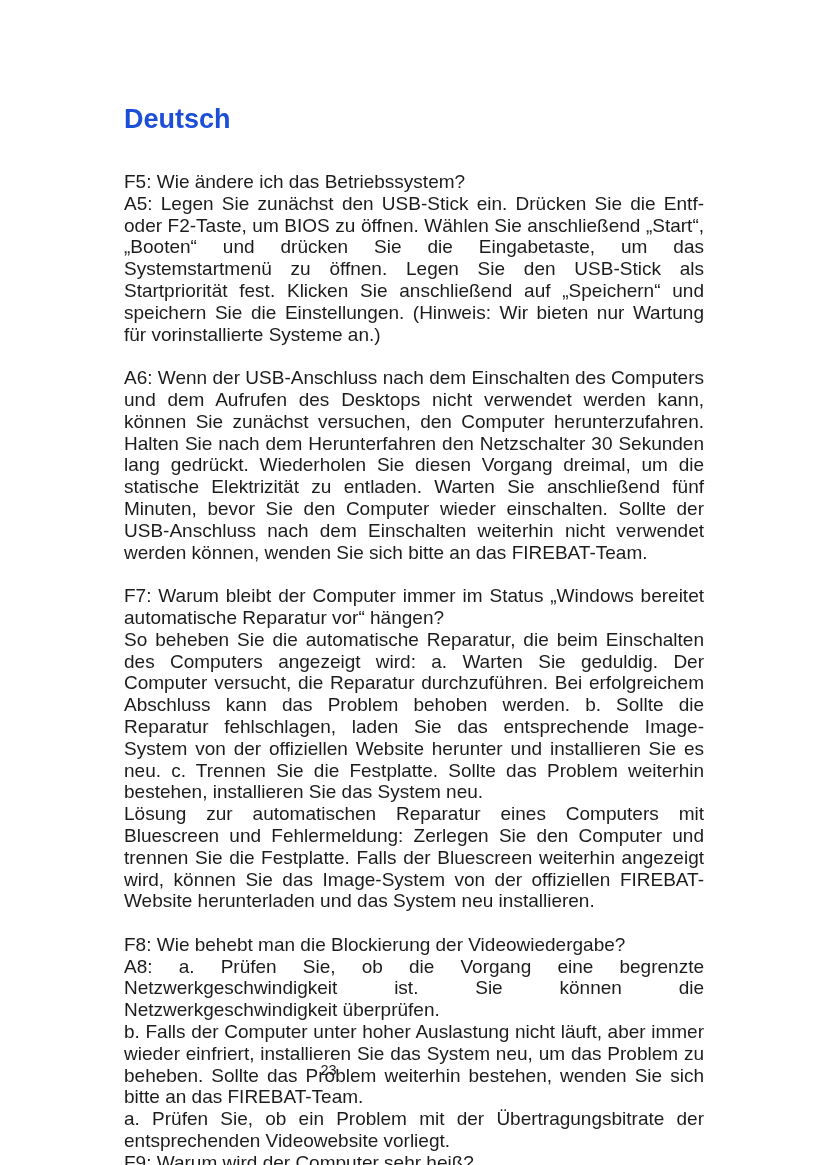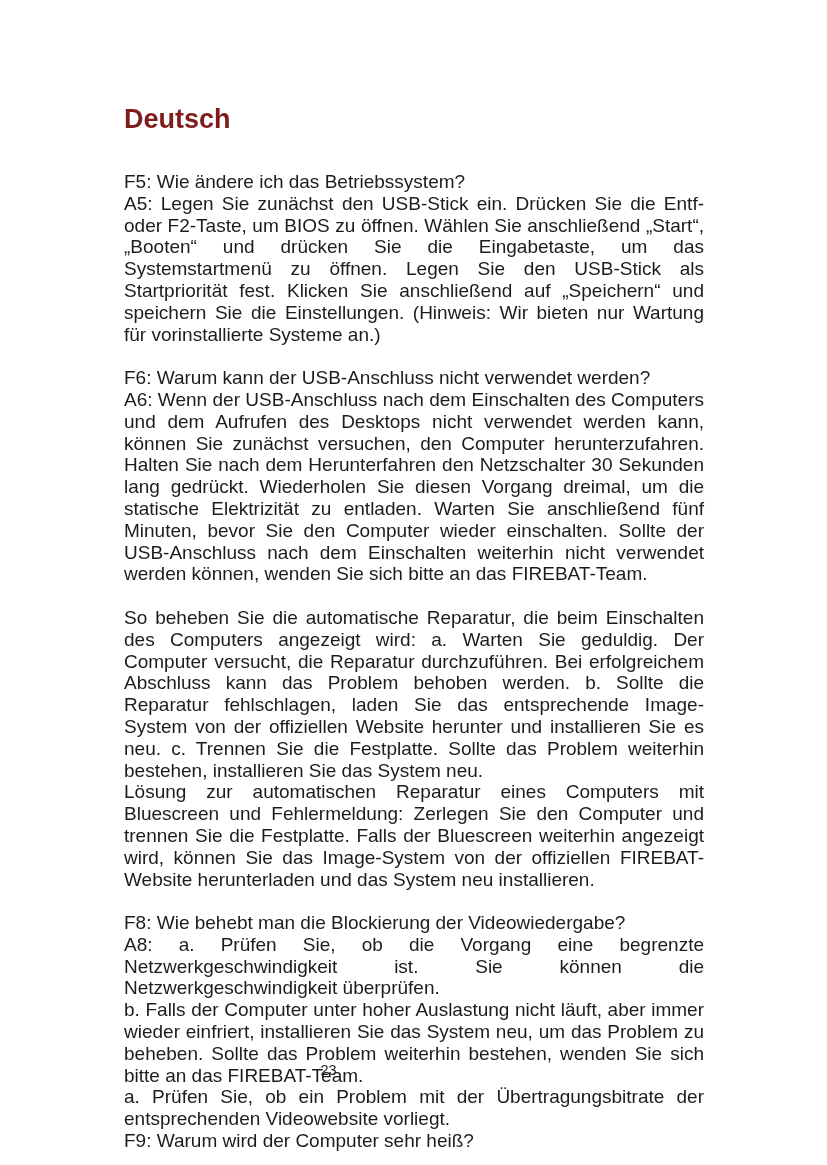--- a/index.html
+++ b/index.html
@@ -19,21 +19,21 @@
     position: absolute;
     left: 124px;
     top: 0;
     width: 580px;
   }
   .heading {
     margin-top: 104px;
     margin-bottom: 36px;
     font-size: 27px;
     font-weight: bold;
-    color: #7f1d1d;
+    color: #1d4ed8;
     letter-spacing: 0px;
   }
   .block {
     margin-bottom: 21.8px;
   }
   .block:last-of-type {
     margin-bottom: 4px;
   }
   .para {
     font-size: 19px;
@@ -57,25 +57,25 @@
 <div class="page">
 
   <div class="heading">Deutsch</div>
 
   <div class="block">
     <div class="para">F5: Wie ändere ich das Betriebssystem?</div>
     <div class="para">A5: Legen Sie zunächst den USB-Stick ein. Drücken Sie die Entf- oder F2-Taste, um BIOS zu öffnen. Wählen Sie anschließend „Start“, „Booten“ und drücken Sie die Eingabetaste, um das Systemstartmenü zu öffnen. Legen Sie den USB-Stick als Startpriorität fest. Klicken Sie anschließend auf „Speichern“ und speichern Sie die Einstellungen. (Hinweis: Wir bieten nur Wartung für vorinstallierte Systeme an.)</div>
   </div>
 
   <div class="block">
-    <div class="para">F6: Warum kann der USB-Anschluss nicht verwendet werden?</div>
     <div class="para">A6: Wenn der USB-Anschluss nach dem Einschalten des Computers und dem Aufrufen des Desktops nicht verwendet werden kann, können Sie zunächst versuchen, den Computer herunterzufahren. Halten Sie nach dem Herunterfahren den Netzschalter 30 Sekunden lang gedrückt. Wiederholen Sie diesen Vorgang dreimal, um die statische Elektrizität zu entladen. Warten Sie anschließend fünf Minuten, bevor Sie den Computer wieder einschalten. Sollte der USB-Anschluss nach dem Einschalten weiterhin nicht verwendet werden können, wenden Sie sich bitte an das FIREBAT-Team.</div>
   </div>
 
   <div class="block">
+    <div class="para">F7: Warum bleibt der Computer immer im Status „Windows bereitet automatische Reparatur vor“ hängen?</div>
     <div class="para">So beheben Sie die automatische Reparatur, die beim Einschalten des Computers angezeigt wird: a. Warten Sie geduldig. Der Computer versucht, die Reparatur durchzuführen. Bei erfolgreichem Abschluss kann das Problem behoben werden. b. Sollte die Reparatur fehlschlagen, laden Sie das entsprechende Image-System von der offiziellen Website herunter und installieren Sie es neu. c. Trennen Sie die Festplatte. Sollte das Problem weiterhin bestehen, installieren Sie das System neu.</div>
     <div class="para">Lösung zur automatischen Reparatur eines Computers mit Bluescreen und Fehlermeldung: Zerlegen Sie den Computer und trennen Sie die Festplatte. Falls der Bluescreen weiterhin angezeigt wird, können Sie das Image-System von der offiziellen FIREBAT-Website herunterladen und das System neu installieren.</div>
   </div>
 
   <div class="block">
     <div class="para">F8: Wie behebt man die Blockierung der Videowiedergabe?</div>
     <div class="para">A8: a. Prüfen Sie, ob die Vorgang eine begrenzte Netzwerkgeschwindigkeit ist. Sie können die Netzwerkgeschwindigkeit überprüfen.</div>
     <div class="para">b. Falls der Computer unter hoher Auslastung nicht läuft, aber immer wieder einfriert, installieren Sie das System neu, um das Problem zu beheben. Sollte das Problem weiterhin bestehen, wenden Sie sich bitte an das FIREBAT-Team.</div>
     <div class="para">a. Prüfen Sie, ob ein Problem mit der Übertragungsbitrate der entsprechenden Videowebsite vorliegt.</div>
     <div class="para">F9: Warum wird der Computer sehr heiß?</div>

